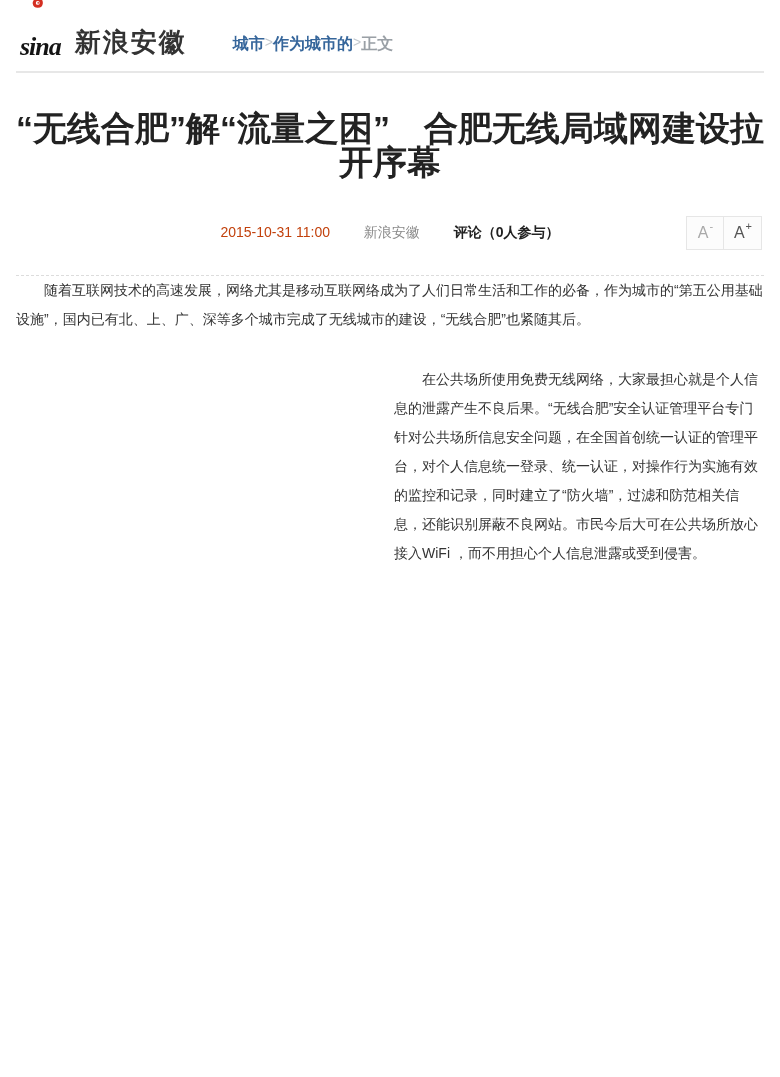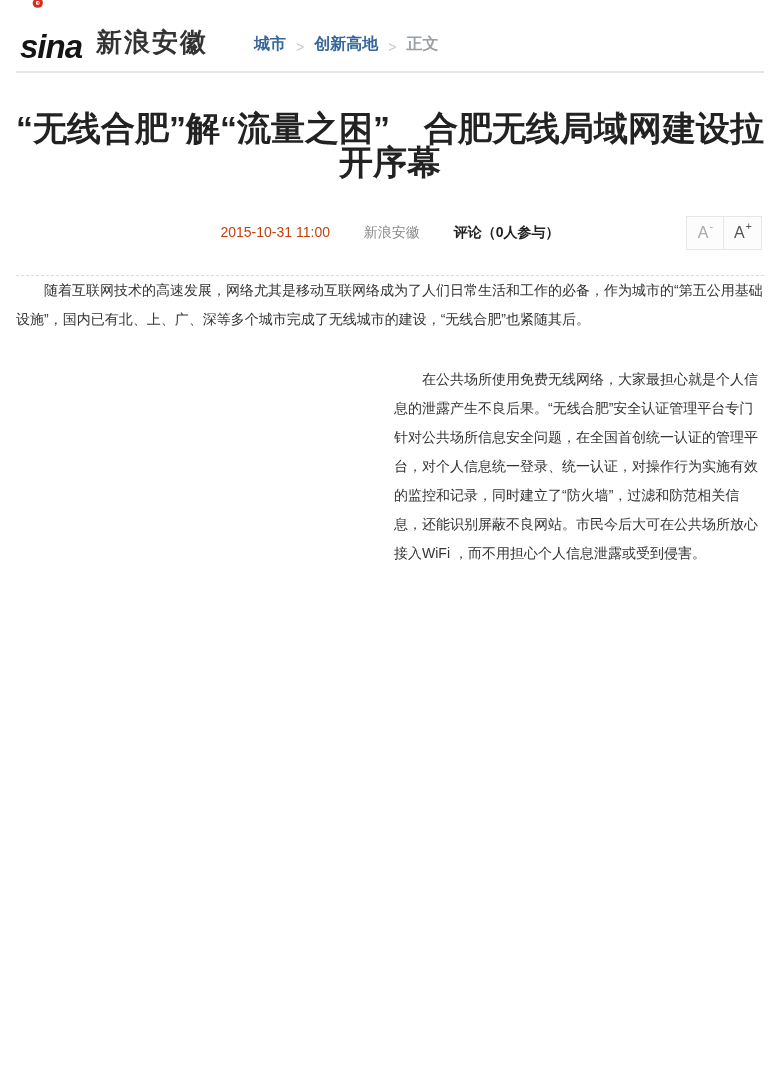--- a/index.html
+++ b/index.html
@@ -22,24 +22,24 @@
     display: flex;
     align-items: center;
   }
   .logo-wrap {
     display: flex;
     align-items: center;
     cursor: pointer;
   }
   .sina-wordmark {
     position: relative;
-    font-family: Liberation Sans, sans-serif;
+    font-family: Liberation Serif, serif;
     font-weight: 700;
     font-style: italic;
-    font-size: 33px;
+    font-size: 26px;
     letter-spacing: -1px;
     color: #141414;
     line-height: 1;
     padding-top: 8px;
   }
   .sina-flame {
     position: absolute;
     top: -7px;
     left: 26px;
     width: 24px;
@@ -51,22 +51,21 @@
     color: #333;
     margin-left: 14px;
     letter-spacing: 2px;
   }
   .breadcrumb {
     margin-left: 46px;
     font-size: 16px;
     font-weight: 700;
     color: #b0b5ba;
     display: flex;
-    align-items: flex-end;
-    gap: 10px;
+    align-items: flex-start;
     padding-top: 4px;
   }
   .breadcrumb a.crumb-link {
     color: #36669b;
     text-decoration: none;
     cursor: pointer;
   }
   .breadcrumb .crumb-sep {
     color: #c3c9ce;
     font-weight: 400;
@@ -164,21 +163,21 @@
     <svg class="sina-flame" viewBox="0 0 24 24" aria-hidden="true">
       <path d="M12 1 C13.2 5 17.5 6.2 17.3 11.2 A5.6 5.6 0 0 1 6.2 11.5 C6 8.4 8.4 7.2 9.4 4.2 C10.3 6.2 11.2 6 12 1 Z" fill="#d42e21"></path>
       <circle cx="11.7" cy="10.8" r="2.1" fill="#ffffff"></circle>
       <circle cx="12.2" cy="10.8" r="0.9" fill="#d42e21"></circle>
     </svg>
     <span class="site-name">新浪安徽</span>
   </div>
   <nav class="breadcrumb">
     <a class="crumb-link">城市</a>
     <span class="crumb-sep">&gt;</span>
-    <a class="crumb-link">创新高地</a>
+    <a class="crumb-link">作为城市的</a>
     <span class="crumb-sep">&gt;</span>
     <span class="crumb-current">正文</span>
   </nav>
 </header>
 
 <main class="article">
   <h1 class="article-title">“无线合肥”解“流量之困”　合肥无线局域网建设拉开序幕</h1>
 
   <div class="meta-row">
     <span class="meta-inner">

